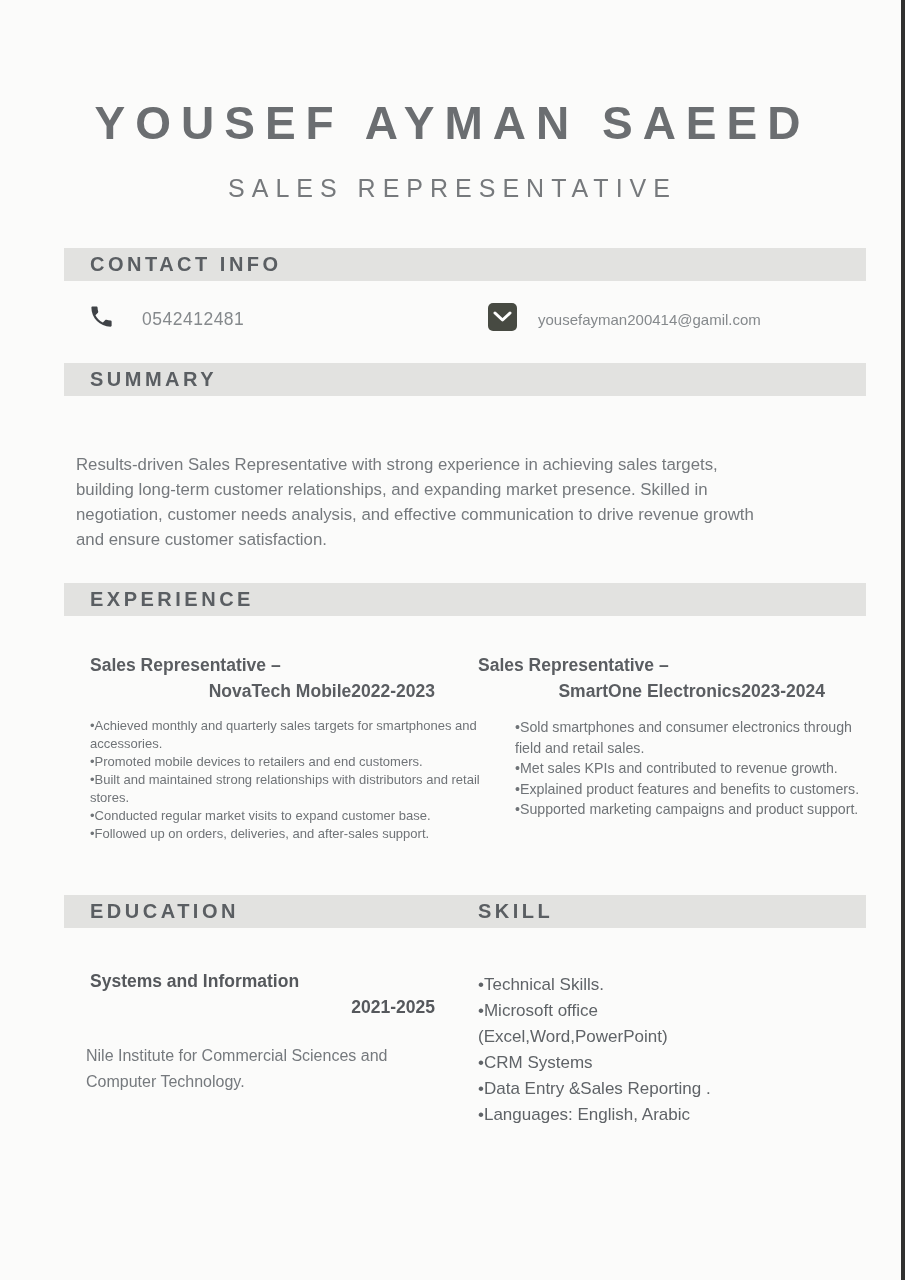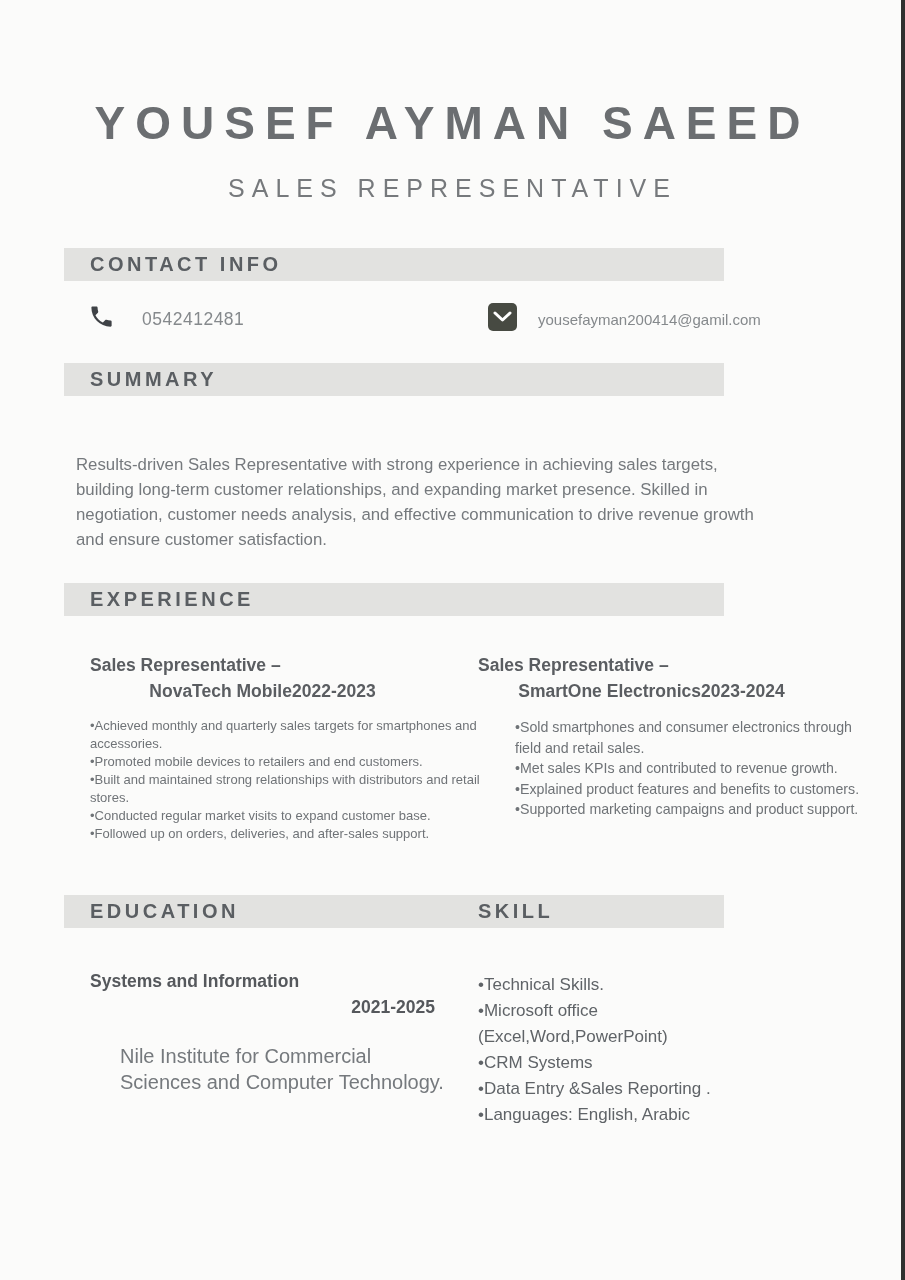--- a/index.html
+++ b/index.html
@@ -36,21 +36,21 @@
     text-align: center;
     font-size: 25px;
     font-weight: 400;
     letter-spacing: 7px;
     color: #76797c;
     white-space: nowrap;
   }
   .bar {
     position: absolute;
     left: 64px;
-    width: 660px;
+    width: 802px;
     height: 33px;
     background: #e2e2e0;
   }
   .bar-label {
     position: absolute;
     left: 26px; top: 0;
     line-height: 33px;
     font-size: 20px;
     font-weight: 700;
     letter-spacing: 3.5px;
@@ -105,21 +105,21 @@
   .job-1 { left: 90px; top: 652px; }
   .job-2 { left: 478px; top: 652px; }
   .job-title-line1 {
     font-size: 17.5px;
     font-weight: 700;
     color: #5a5d61;
     line-height: 26px;
   }
   .job-title-line2 {
     display: flex;
-    justify-content: center;
+    justify-content: flex-end;
     font-size: 17.5px;
     font-weight: 700;
     color: #5a5d61;
     line-height: 26px;
   }
   .job-1 .job-title-line2 { width: 345px; }
   .job-2 .job-title-line2 { width: 347px; }
   .job-bullets-1 {
     position: absolute;
     left: 90px; top: 717px;
@@ -151,24 +151,23 @@
     width: 345px;
     text-align: right;
     font-size: 17.5px;
     font-weight: 700;
     color: #55585c;
   }
   .edu-institution {
     position: absolute;
     left: 86px; top: 1043px;
     width: 332px;
-    font-size: 20px;
+    font-size: 16px;
     line-height: 26px;
     color: #75797d;
-    margin-left: 34px;
   }
   .skills-list {
     position: absolute;
     left: 478px; top: 972px;
     width: 282px;
     font-size: 17px;
     line-height: 26px;
     color: #5f6367;
     list-style: none;
   }

